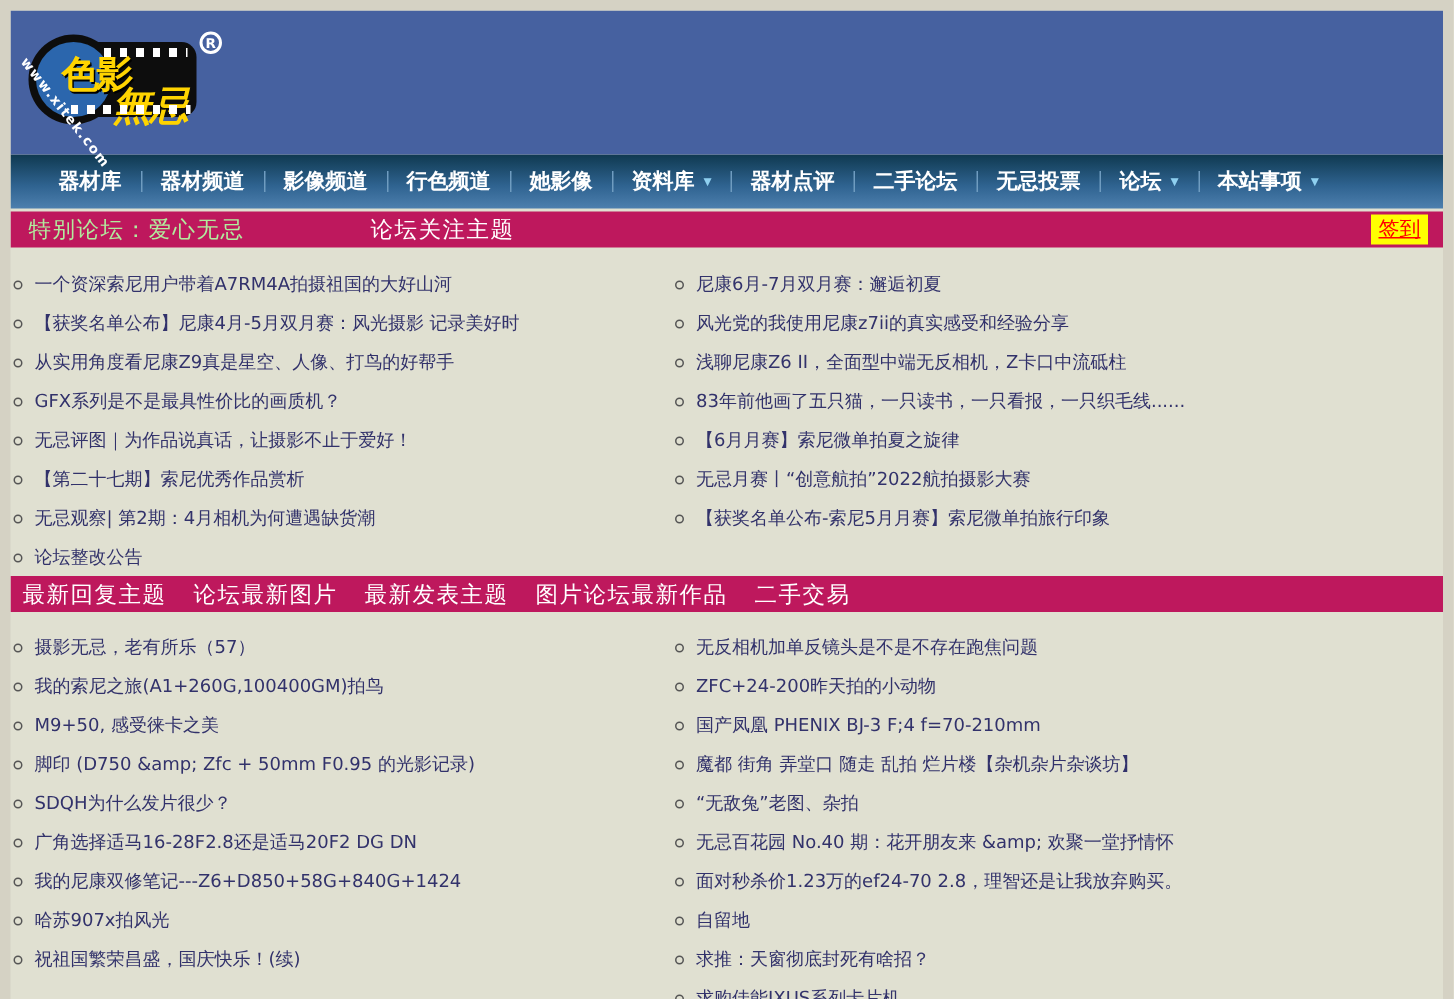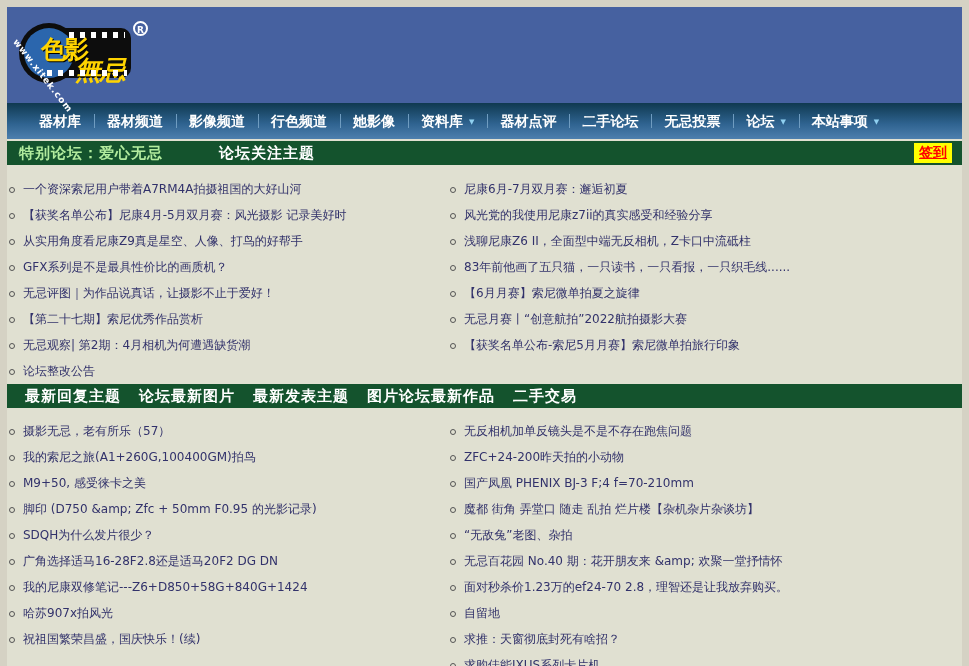--- a/index.html
+++ b/index.html
@@ -44,31 +44,31 @@
     position:relative; padding:0 13px; color:#fff; font-weight:bold; font-size:14px;
     line-height:34px; cursor:pointer; white-space:nowrap;
   }
   .nav li + li::before {
     content:''; position:absolute; left:0; top:10px; width:1px; height:14px; background:#6f9cc0;
   }
   .nav .arrow { font-size:7px; color:#8fd0f0; margin-left:6px; vertical-align:2px; }
 
   
   .bar {
-    height:24px; background:#14532d; display:flex; align-items:center;
-    font-weight:bold; font-size:15px; color:#fff;
+    height:24px; background:#be185d; display:flex; align-items:center;
+    font-weight:normal; font-size:15px; color:#fff;
   }
   .bar1 { padding:0 10px 0 12px; }
   .special-label { color:#b2ec9e; letter-spacing:1px; cursor:pointer; }
-  .focus-label { margin-left:56px; letter-spacing:1px; }
+  .focus-label { margin-left:84px; letter-spacing:1px; }
   .signin {
     margin-left:auto; background:#ffff00; color:#ff0000;
     text-decoration:underline; font-size:14px; padding:1px 5px; cursor:pointer;
   }
-  .bar2 { padding-left:18px; }
+  .bar2 { padding-left:8px; }
   .bar2 span { margin-right:18px; letter-spacing:1px; cursor:pointer; }
 
   
   .topics { display:flex; }
   .topics1 { padding-top:11px; }
   .topics2 { padding-top:10px; }
   .col-left { width:437px; flex:none; }
   .col-right { flex:1; padding-left:4px; min-width:0; }
   .topics ul { margin:0; padding:0; list-style:none; }
   .topics li {

